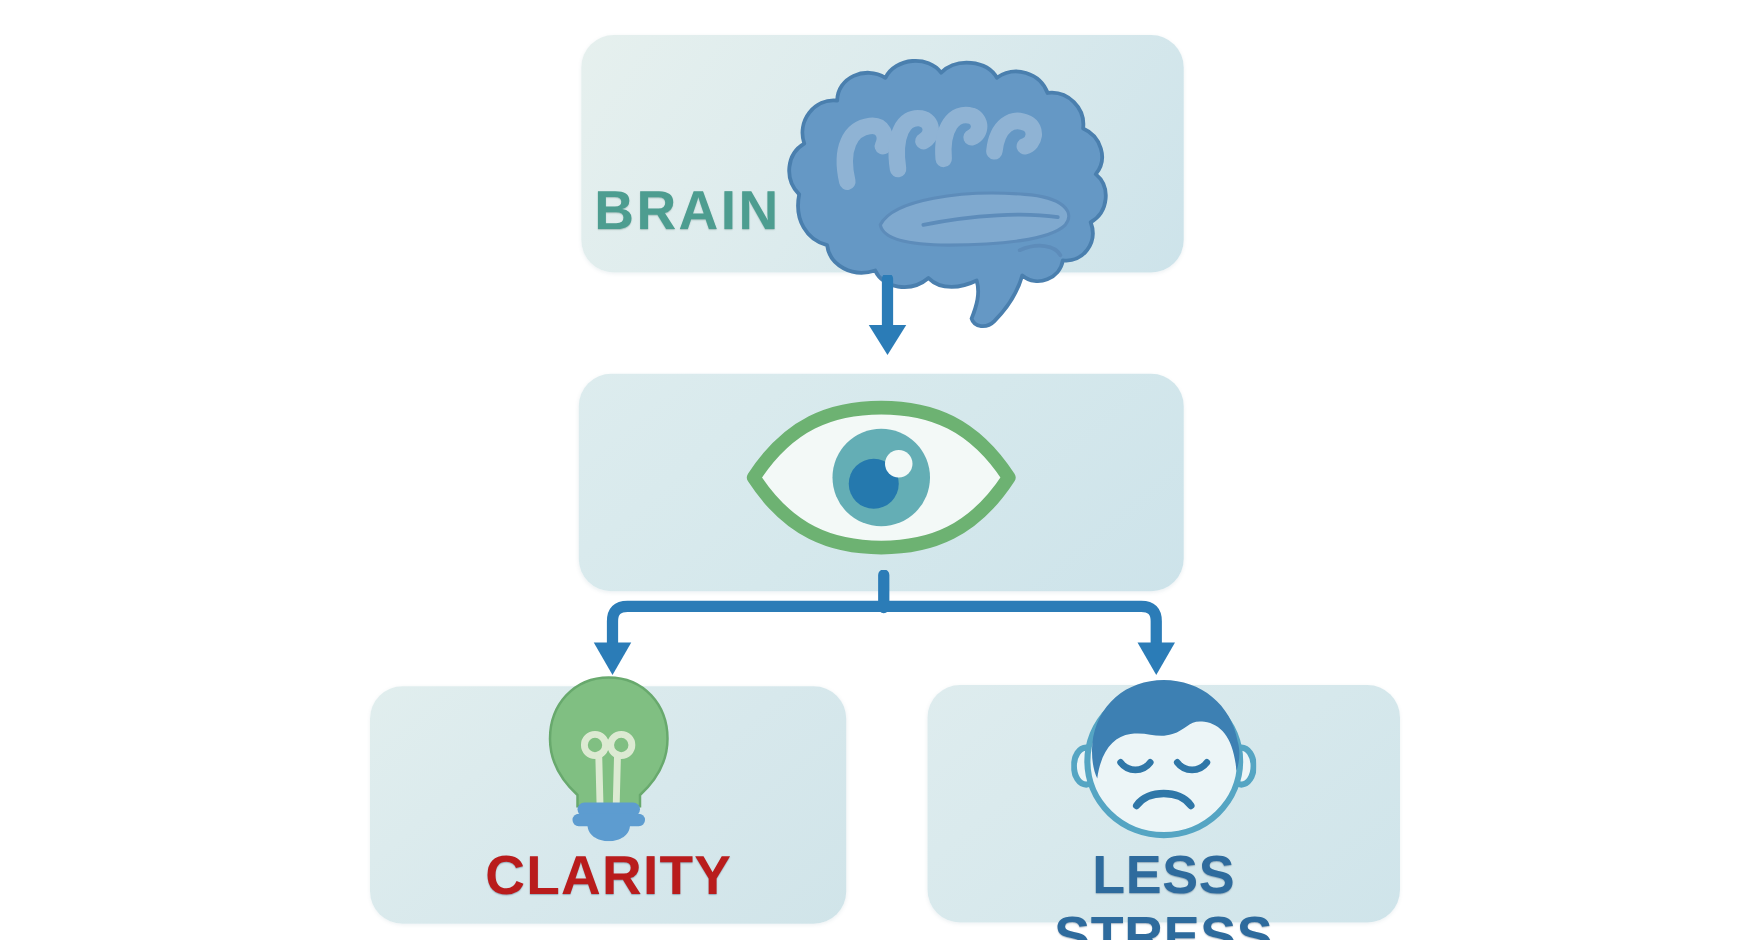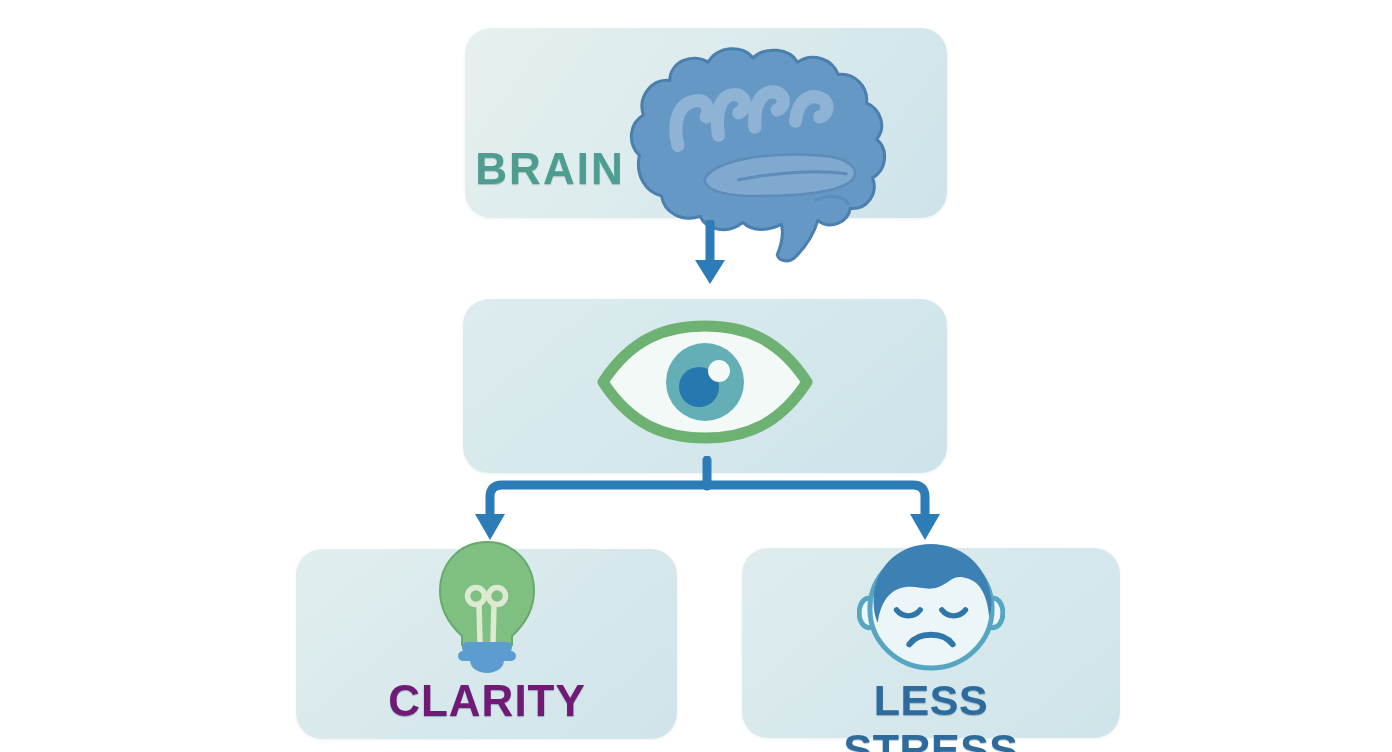--- a/index.html
+++ b/index.html
@@ -12,21 +12,21 @@
   .node-mid{left:463px;top:283px;width:484px;height:174px;
     background:linear-gradient(140deg,#ddecee 0%,#d5e8ec 50%,#cde3ea 100%);}
   .node-bl{left:296px;top:533px;width:381px;height:190px;
     background:linear-gradient(140deg,#e1eeee 0%,#d7e8ec 55%,#d0e4e9 100%);}
   .node-br{left:742px;top:532px;width:378px;height:190px;
     background:linear-gradient(140deg,#deecee 0%,#d6e8ec 55%,#cfe4ea 100%);}
 
   .label{position:absolute;font-weight:bold;text-align:center;user-select:none;}
   .label-brain{left:469px;top:128px;width:162px;font-size:44px;color:#4d9d90;
     letter-spacing:2px;text-shadow:0 1px 1px rgba(40,95,85,0.30);}
-  .label-clarity{left:337px;top:660px;width:300px;font-size:44px;color:#701a75;
+  .label-clarity{left:337px;top:660px;width:300px;font-size:44px;color:#b91c1c;
     letter-spacing:1px;text-shadow:0 1px 1px rgba(25,60,95,0.35);}
   .label-stress{left:781px;top:660px;width:300px;font-size:43px;color:#2e6b9d;
     letter-spacing:0.5px;text-shadow:0 1px 1px rgba(25,60,95,0.35);}
 
   .icon-abs{position:absolute;}
   .brain-pos{left:616px;top:30px;width:286px;height:218px;}
   .eye-pos{left:595px;top:303px;width:220px;height:126px;}
   .bulb-pos{left:431px;top:523px;width:112px;height:134px;}
   .face-pos{left:857px;top:522px;width:148px;height:134px;}
   .arrow1-pos{left:692px;top:204px;width:36px;height:74px;}

